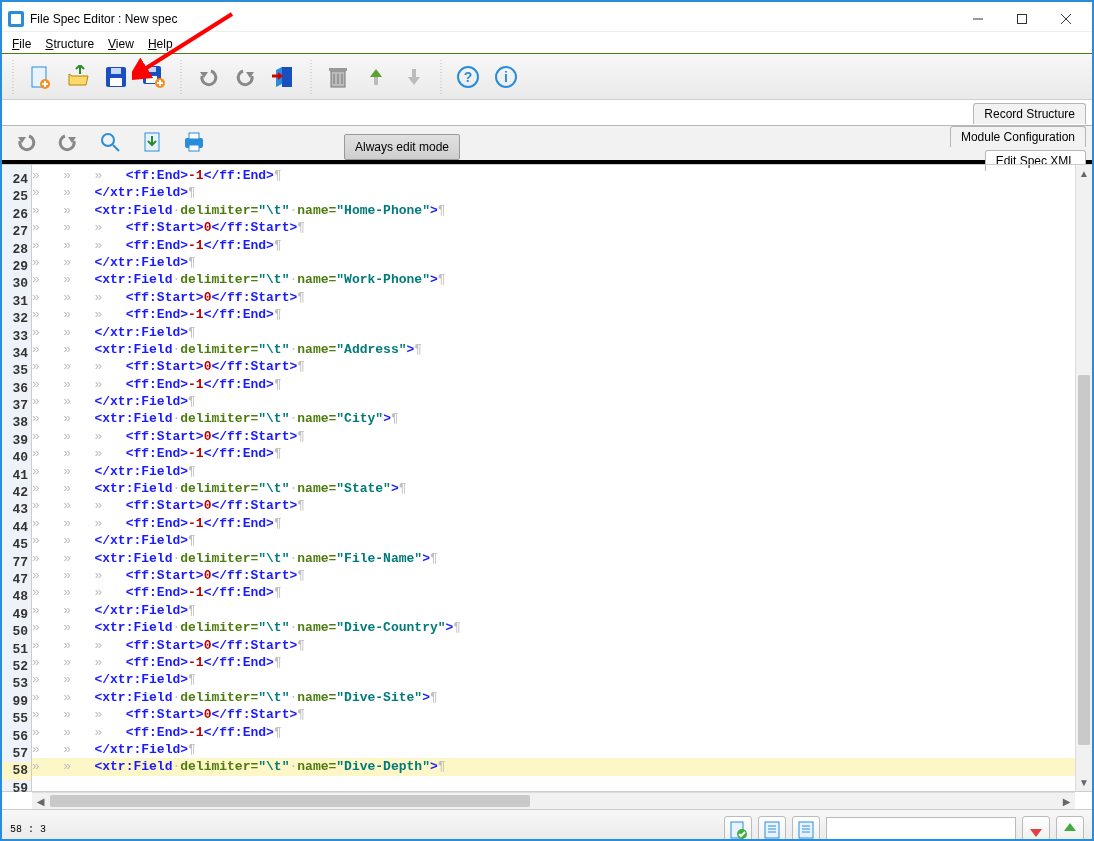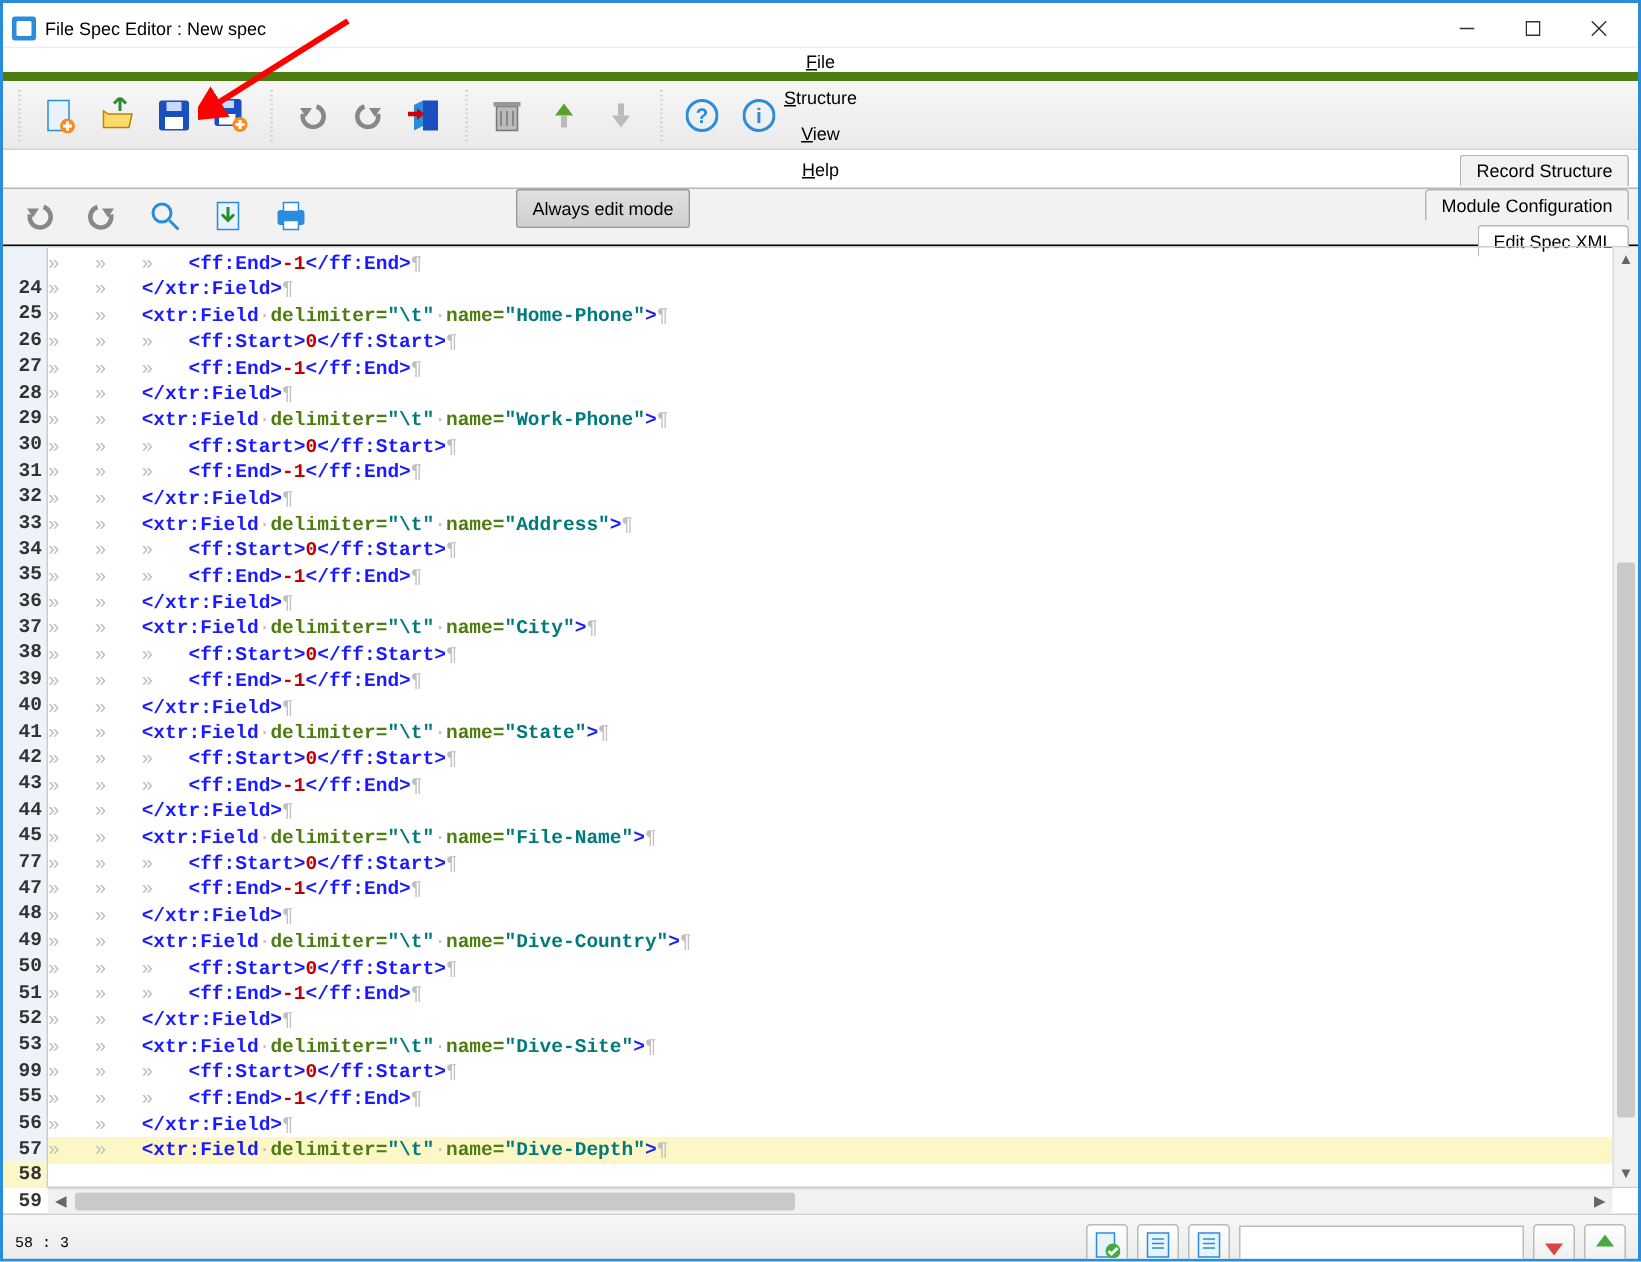--- a/index.html
+++ b/index.html
@@ -36,25 +36,24 @@
   .titlebar .title { flex: 0 0 auto; }
   .titlebar .spacer { flex: 1; }
   .win-btn {
     width: 44px; height: 28px; display:flex; align-items:center; justify-content:center;
     color:#333;
   }
   
   .menubar {
     height: 22px;
     display:flex;
-    align-items:center;
+    align-items:flex-end;
     gap: 6px;
     padding: 0 6px;
-    border-bottom:6px solid #4d7c0f;
-    flex-direction:column;
+    border-bottom:1px solid #4d7c0f;
   }
   .menubar .menu { padding: 2px 4px; }
   .menubar .menu .u { text-decoration: underline; }
   
   .toolbar {
     height: 46px;
     background: linear-gradient(#f7f7f7,#eaeaea);
     border-bottom:1px solid #cfcfcf;
     display:flex;
     align-items:center;
@@ -97,23 +96,23 @@
   }
   .tab.active {
     background:#fff;
     position:relative;
     top:1px;
   }
   
   .editbar {
     height: 38px;
     background:#f2f2f2;
-    border-bottom:1px solid #000000;
+    border-bottom:4px solid #000000;
     display:flex;
-    align-items:flex-start;
+    align-items:flex-end;
     gap:6px;
     padding: 0 6px;
   }
   .pill-btn {
     background: linear-gradient(#e0e0e0,#cfcfcf);
     border:1px solid #999;
     border-radius:2px;
     padding: 5px 10px;
     font-size:12px;
   }
@@ -127,21 +126,21 @@
   }
   .gutter {
     width: 30px;
     background:#eef3fa;
     border-right:1px solid #ccc;
     font-family: "Courier New", monospace;
     font-size: 13px;
     font-weight:bold;
     color:#333;
     text-align:right;
-    padding-top:18px;
+    padding-top:6px;
   }
   .gutter div { height:17.4px; line-height:17.4px; padding-right:3px; }
   .gutter .caret-line { background:#fdf6c7; }
   .code {
     flex:1;
     font-family: "Courier New", monospace;
     font-size:13px;
     font-weight:bold;
     overflow:hidden;
     padding-top:2px;

